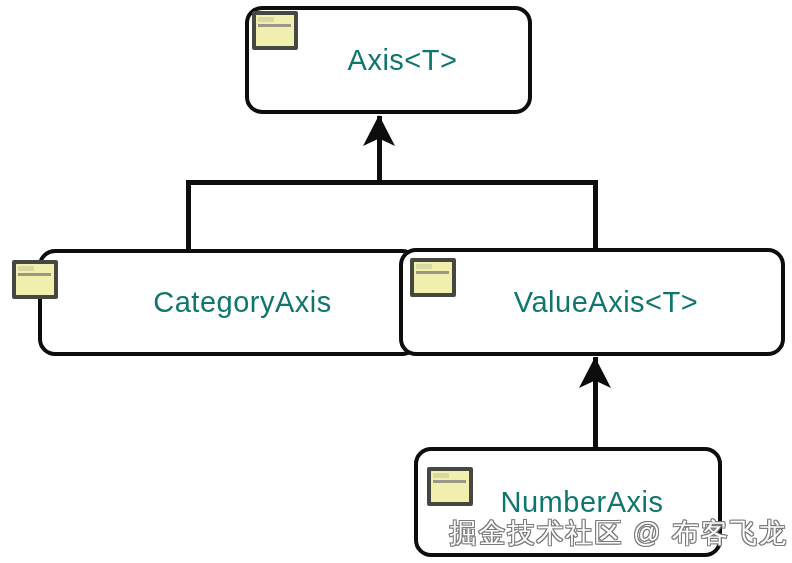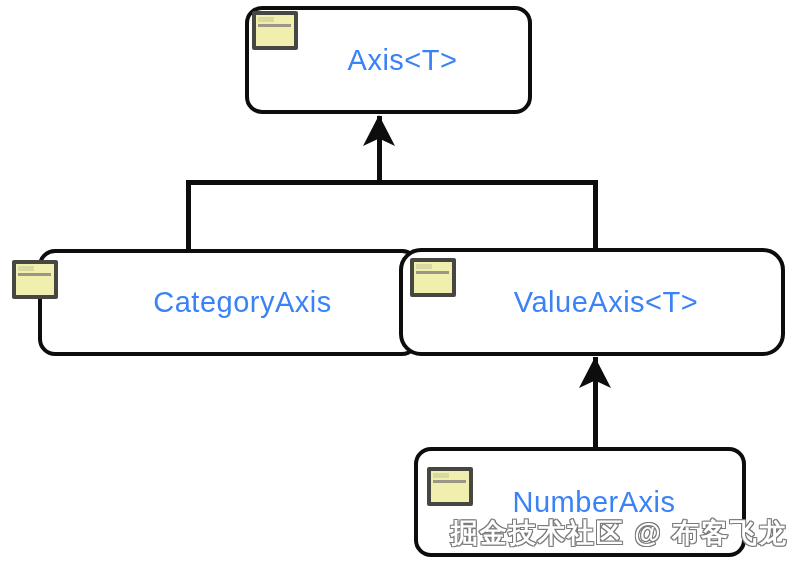--- a/index.html
+++ b/index.html
@@ -18,29 +18,29 @@
     box-sizing: border-box;
     background: #ffffff;
     border: 4px solid #0d0d0d;
     border-radius: 17px;
     display: flex;
     align-items: center;
     justify-content: center;
   }
   .class-label {
     font-size: 29px;
-    color: #3b82f6;
+    color: #0f766e;
     letter-spacing: 0.5px;
     padding-left: 28px;
     white-space: nowrap;
   }
   #box-axis      { left: 245px; top: 6px;   width: 287px; height: 108px; }
   #box-category  { left: 2px;   top: 249px; width: 381px; height: 107px; margin-left: 36px; }
-  #box-value     { left: 399px; top: 248px; width: 386px; height: 108px; border-radius: 22px; }
-  #box-number    { left: 414px; top: 447px; width: 332px; height: 110px; }
+  #box-value     { left: 399px; top: 248px; width: 386px; height: 108px; }
+  #box-number    { left: 414px; top: 447px; width: 308px; height: 110px; }
 
   
   .note-icon {
     position: absolute;
     width: 46px;
     height: 39px;
     box-sizing: border-box;
     background: #f0efae;
     border: 4px solid #474741;
     border-radius: 2px;
@@ -83,21 +83,21 @@
   }
   #arrow-axis   { left: 363px; top: 115px; }
   #arrow-value  { left: 579px; top: 357px; }
 
   
   .watermark {
     position: absolute;
     right: 4px;
     top: 515px;
     font-size: 27px;
-    font-weight: bold;
+    font-weight: normal;
     color: #ffffff;
     letter-spacing: 2px;
     -webkit-text-stroke: 1.5px #6e6e6e;
     paint-order: stroke fill;
     text-shadow:
       1px 1px 0 #7a7a7a,
       -1px 1px 0 #7a7a7a,
       1px -1px 0 #7a7a7a,
       -1px -1px 0 #7a7a7a;
     white-space: nowrap;

